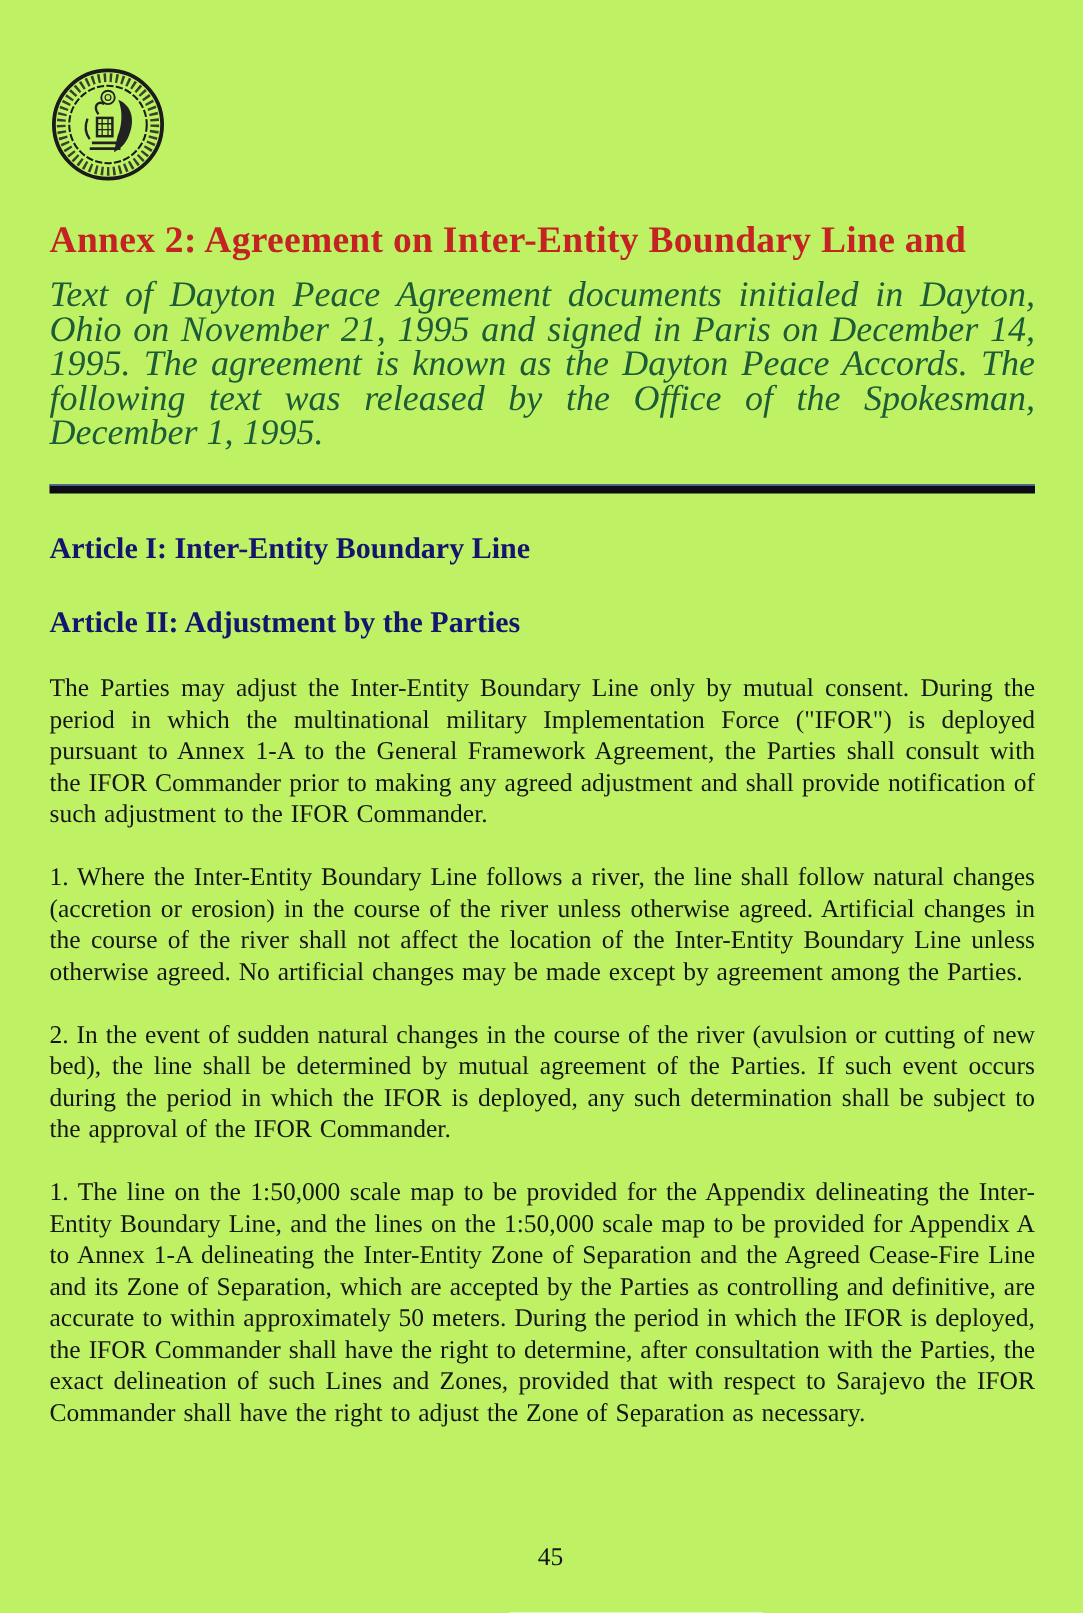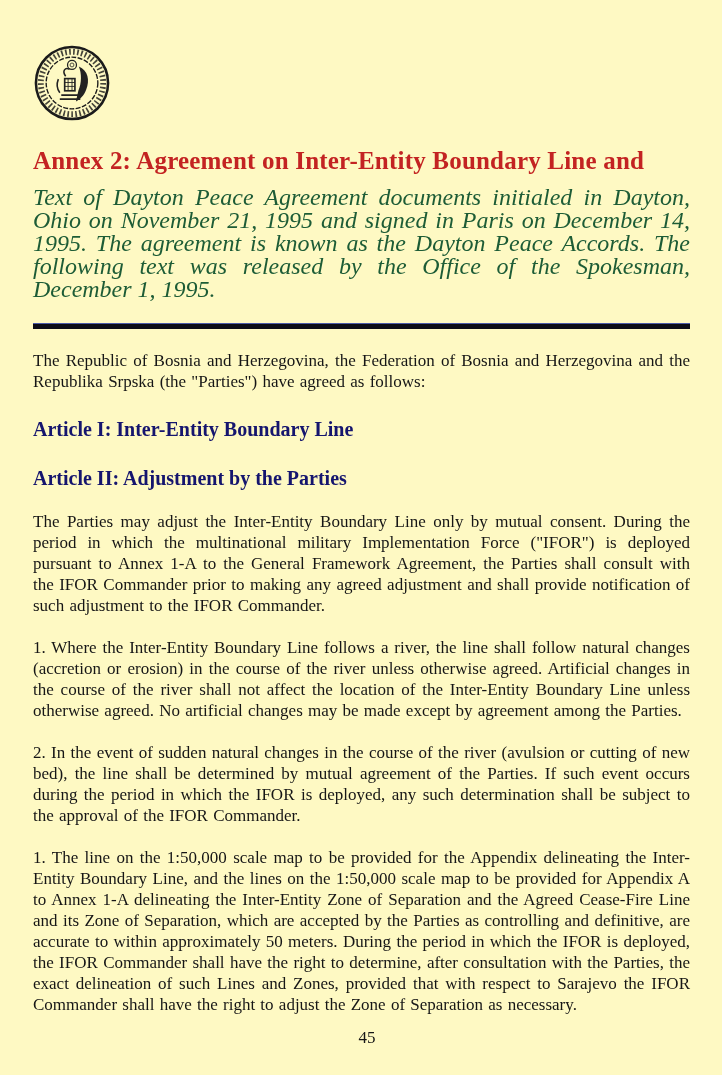--- a/index.html
+++ b/index.html
@@ -4,21 +4,21 @@
 <style>
   html, body {
     margin: 0;
     padding: 0;
     background: #ffffff;
   }
   .page {
     position: relative;
     width: 722px;
     height: 1075px;
-    background: #fef9c3;
+    background: #bef264;
     font-family: "Liberation Serif", "DejaVu Serif", serif;
     color: #161616;
     overflow: hidden;
     box-sizing: border-box;
     padding: 44px 32px 0 33px;
   }
   .seal {
     width: 78px;
     height: 78px;
     margin-bottom: 22px;
@@ -93,21 +93,20 @@
   </div>
 
   <h1 class="doc-title">
     <span>Annex 2: Agreement on Inter-Entity Boundary Line and</span>
   </h1>
 
   <p class="editorial-note">Text  of Dayton Peace Agreement documents initialed in Dayton, Ohio on November 21, 1995 and signed in Paris on December 14, 1995. The agreement is known as the Dayton Peace Accords. The following text was released by the Office of the Spokesman, December 1, 1995.</p>
 
   <div class="divider-rule"></div>
 
-  <p class="body-text">The Republic  of Bosnia and Herzegovina, the Federation of Bosnia and Herzegovina and the Republika Srpska (the "Parties") have agreed as follows:</p>
 
   <h2 class="article-heading">Article I: Inter-Entity Boundary Line</h2>
 
   <h2 class="article-heading">Article II: Adjustment by the Parties</h2>
   <p class="body-text">The Parties may adjust the Inter-Entity  Boundary Line only by mutual consent. During the period in which the multinational military Implementation Force ("IFOR") is deployed pursuant to Annex 1-A  to the General Framework Agreement, the Parties shall consult with the IFOR Commander prior to making any agreed adjustment and shall provide notification of such adjustment to the IFOR Commander.</p>
 
   <p class="body-text">1.  Where the Inter-Entity Boundary Line follows a river, the line shall follow natural changes (accretion or erosion) in the course of the river unless otherwise agreed. Artificial changes in the course of the river  shall not affect the location of the Inter-Entity Boundary Line unless otherwise agreed. No artificial changes may be made except by agreement among the Parties.</p>
   <p class="body-text">2.  In the event of sudden natural changes in the course of the river (avulsion or cutting of new bed), the line shall be determined  by mutual agreement of the Parties. If such event occurs during the period in which the IFOR is deployed, any such determination shall be subject to the approval of the IFOR Commander.</p>
 
   <p class="body-text">1.  The line on the 1:50,000 scale map to be provided for the Appendix delineating the Inter-Entity Boundary Line, and the lines on the 1:50,000 scale map to be provided for Appendix A to Annex 1-A delineating the Inter-Entity Zone of Separation and the Agreed Cease-Fire Line and its Zone of Separation, which are accepted by the Parties as controlling and definitive, are accurate to within approximately 50 meters. During the period in which the IFOR is deployed, the IFOR Commander shall have the right to determine, after consultation with the Parties, the exact delineation of such Lines and Zones, provided that with respect to Sarajevo the IFOR Commander shall have the right to adjust the Zone of Separation as necessary.</p>

